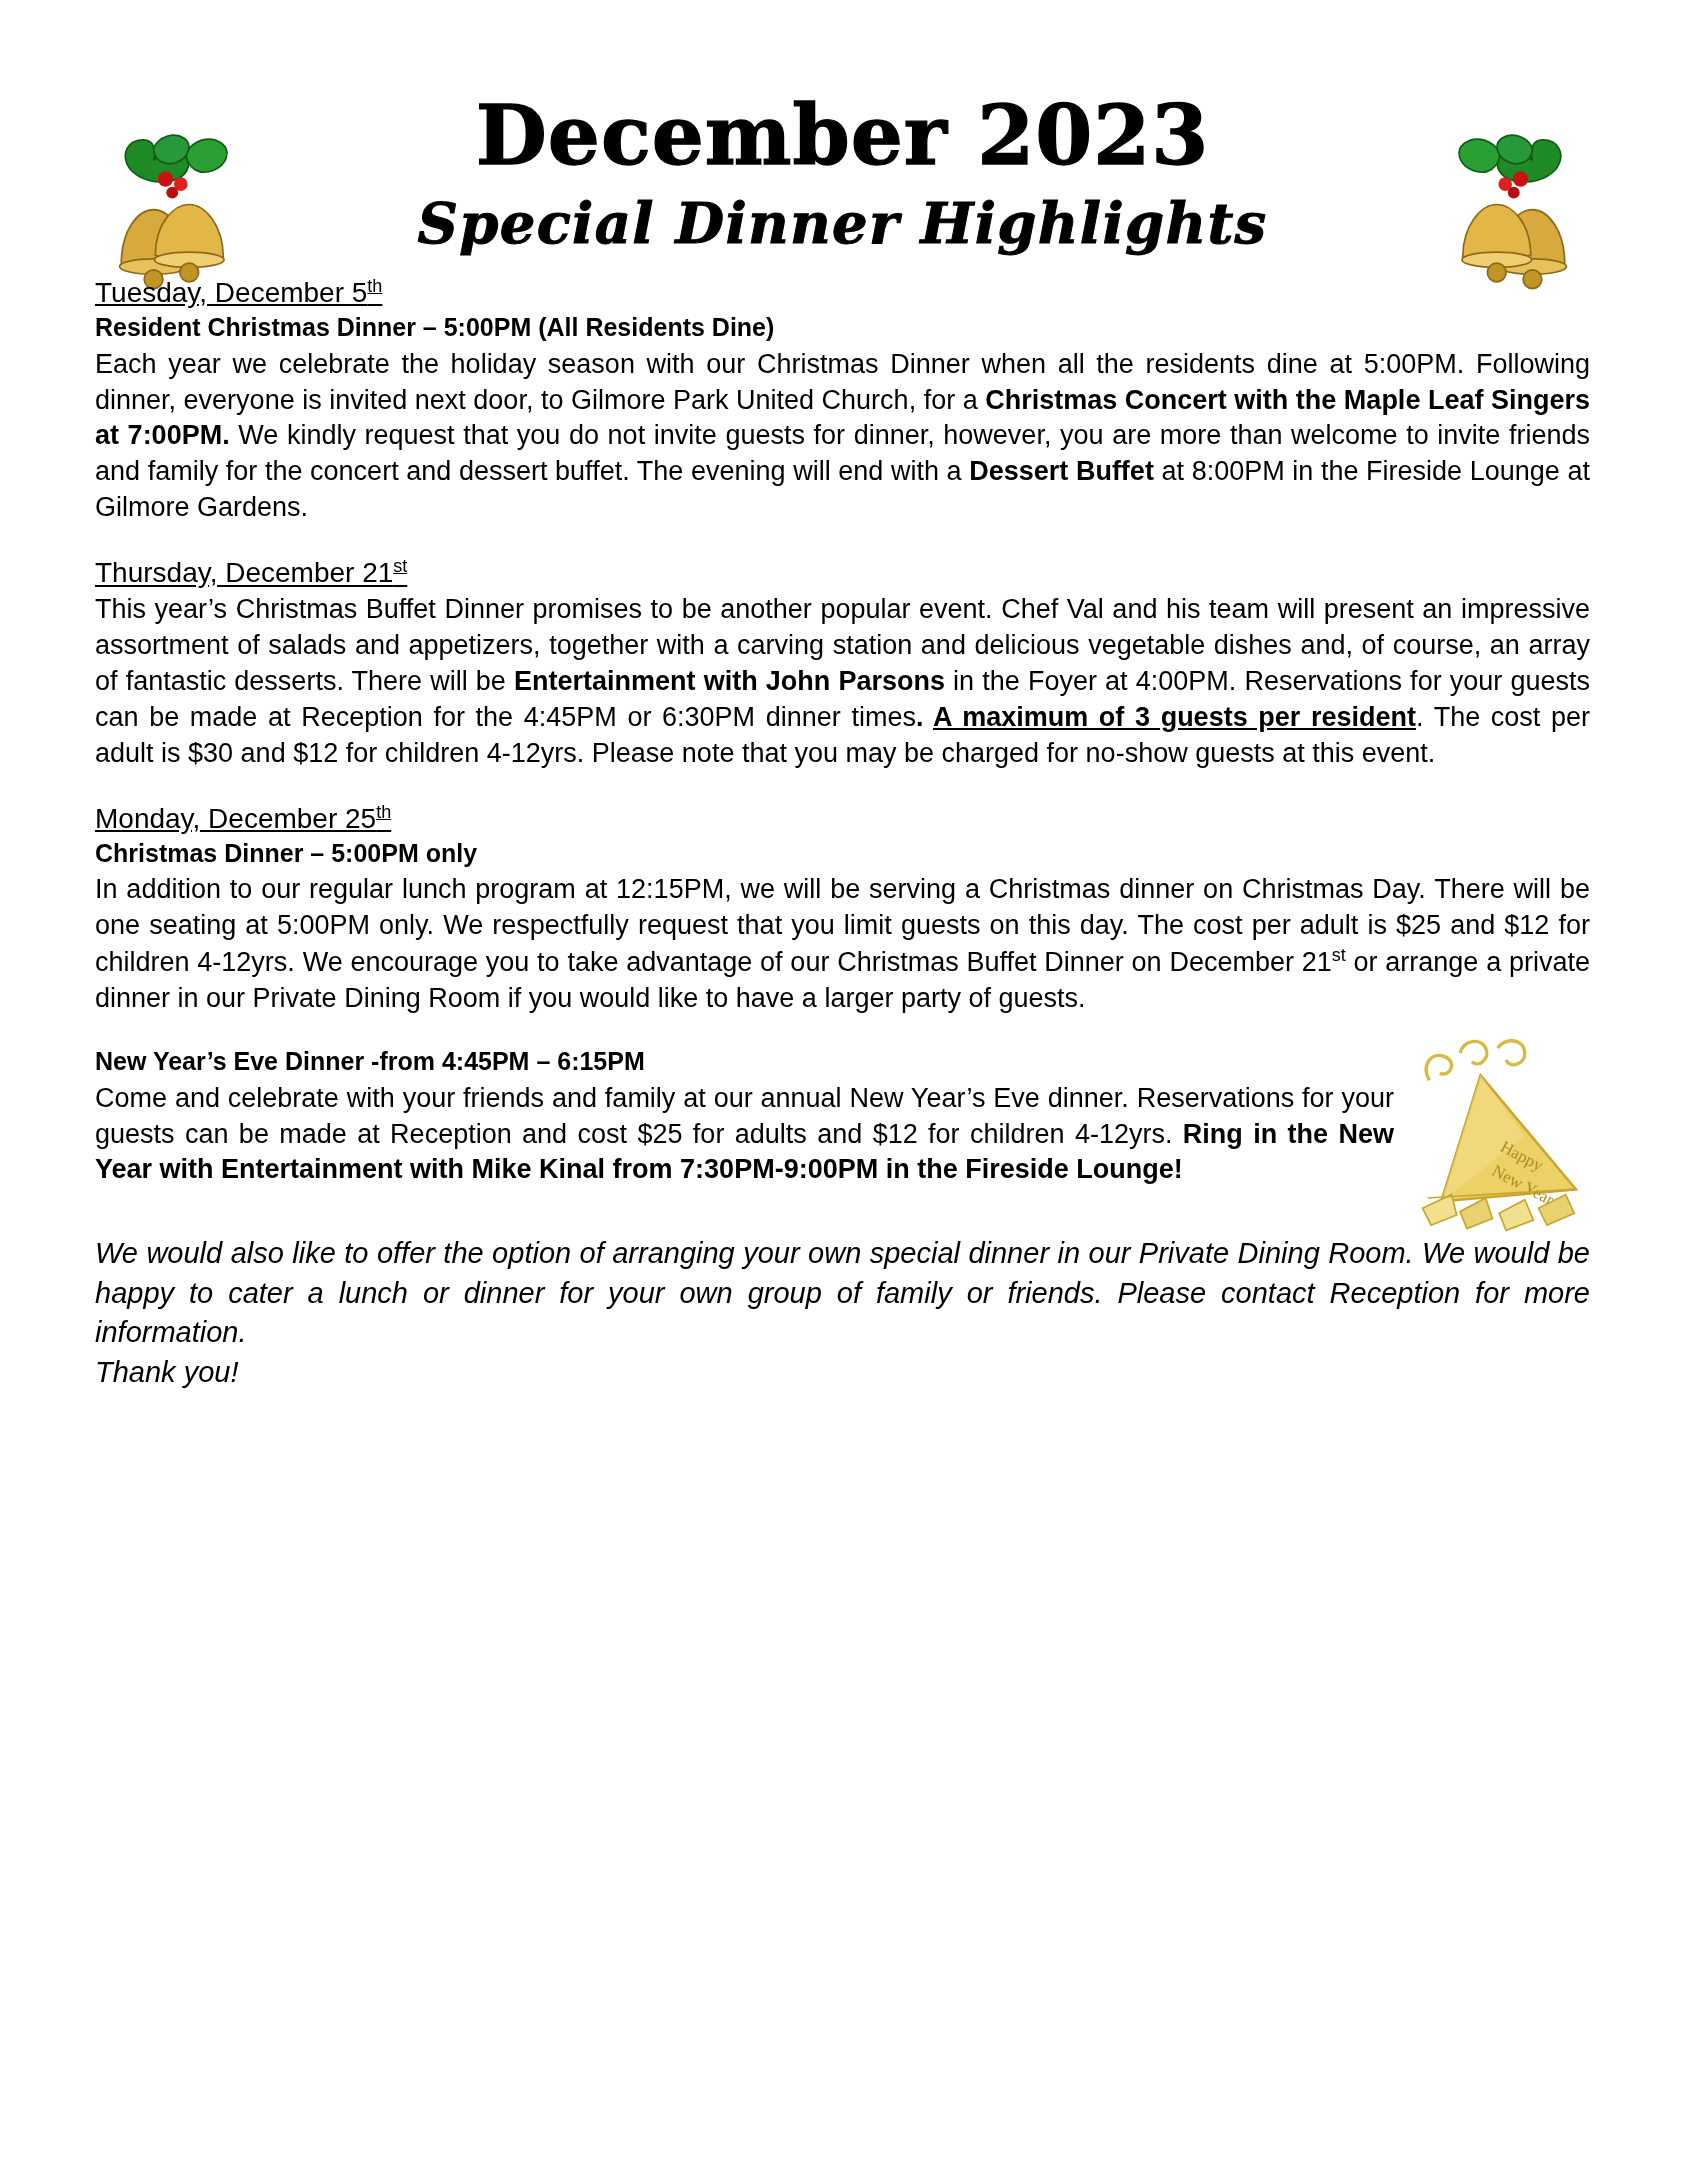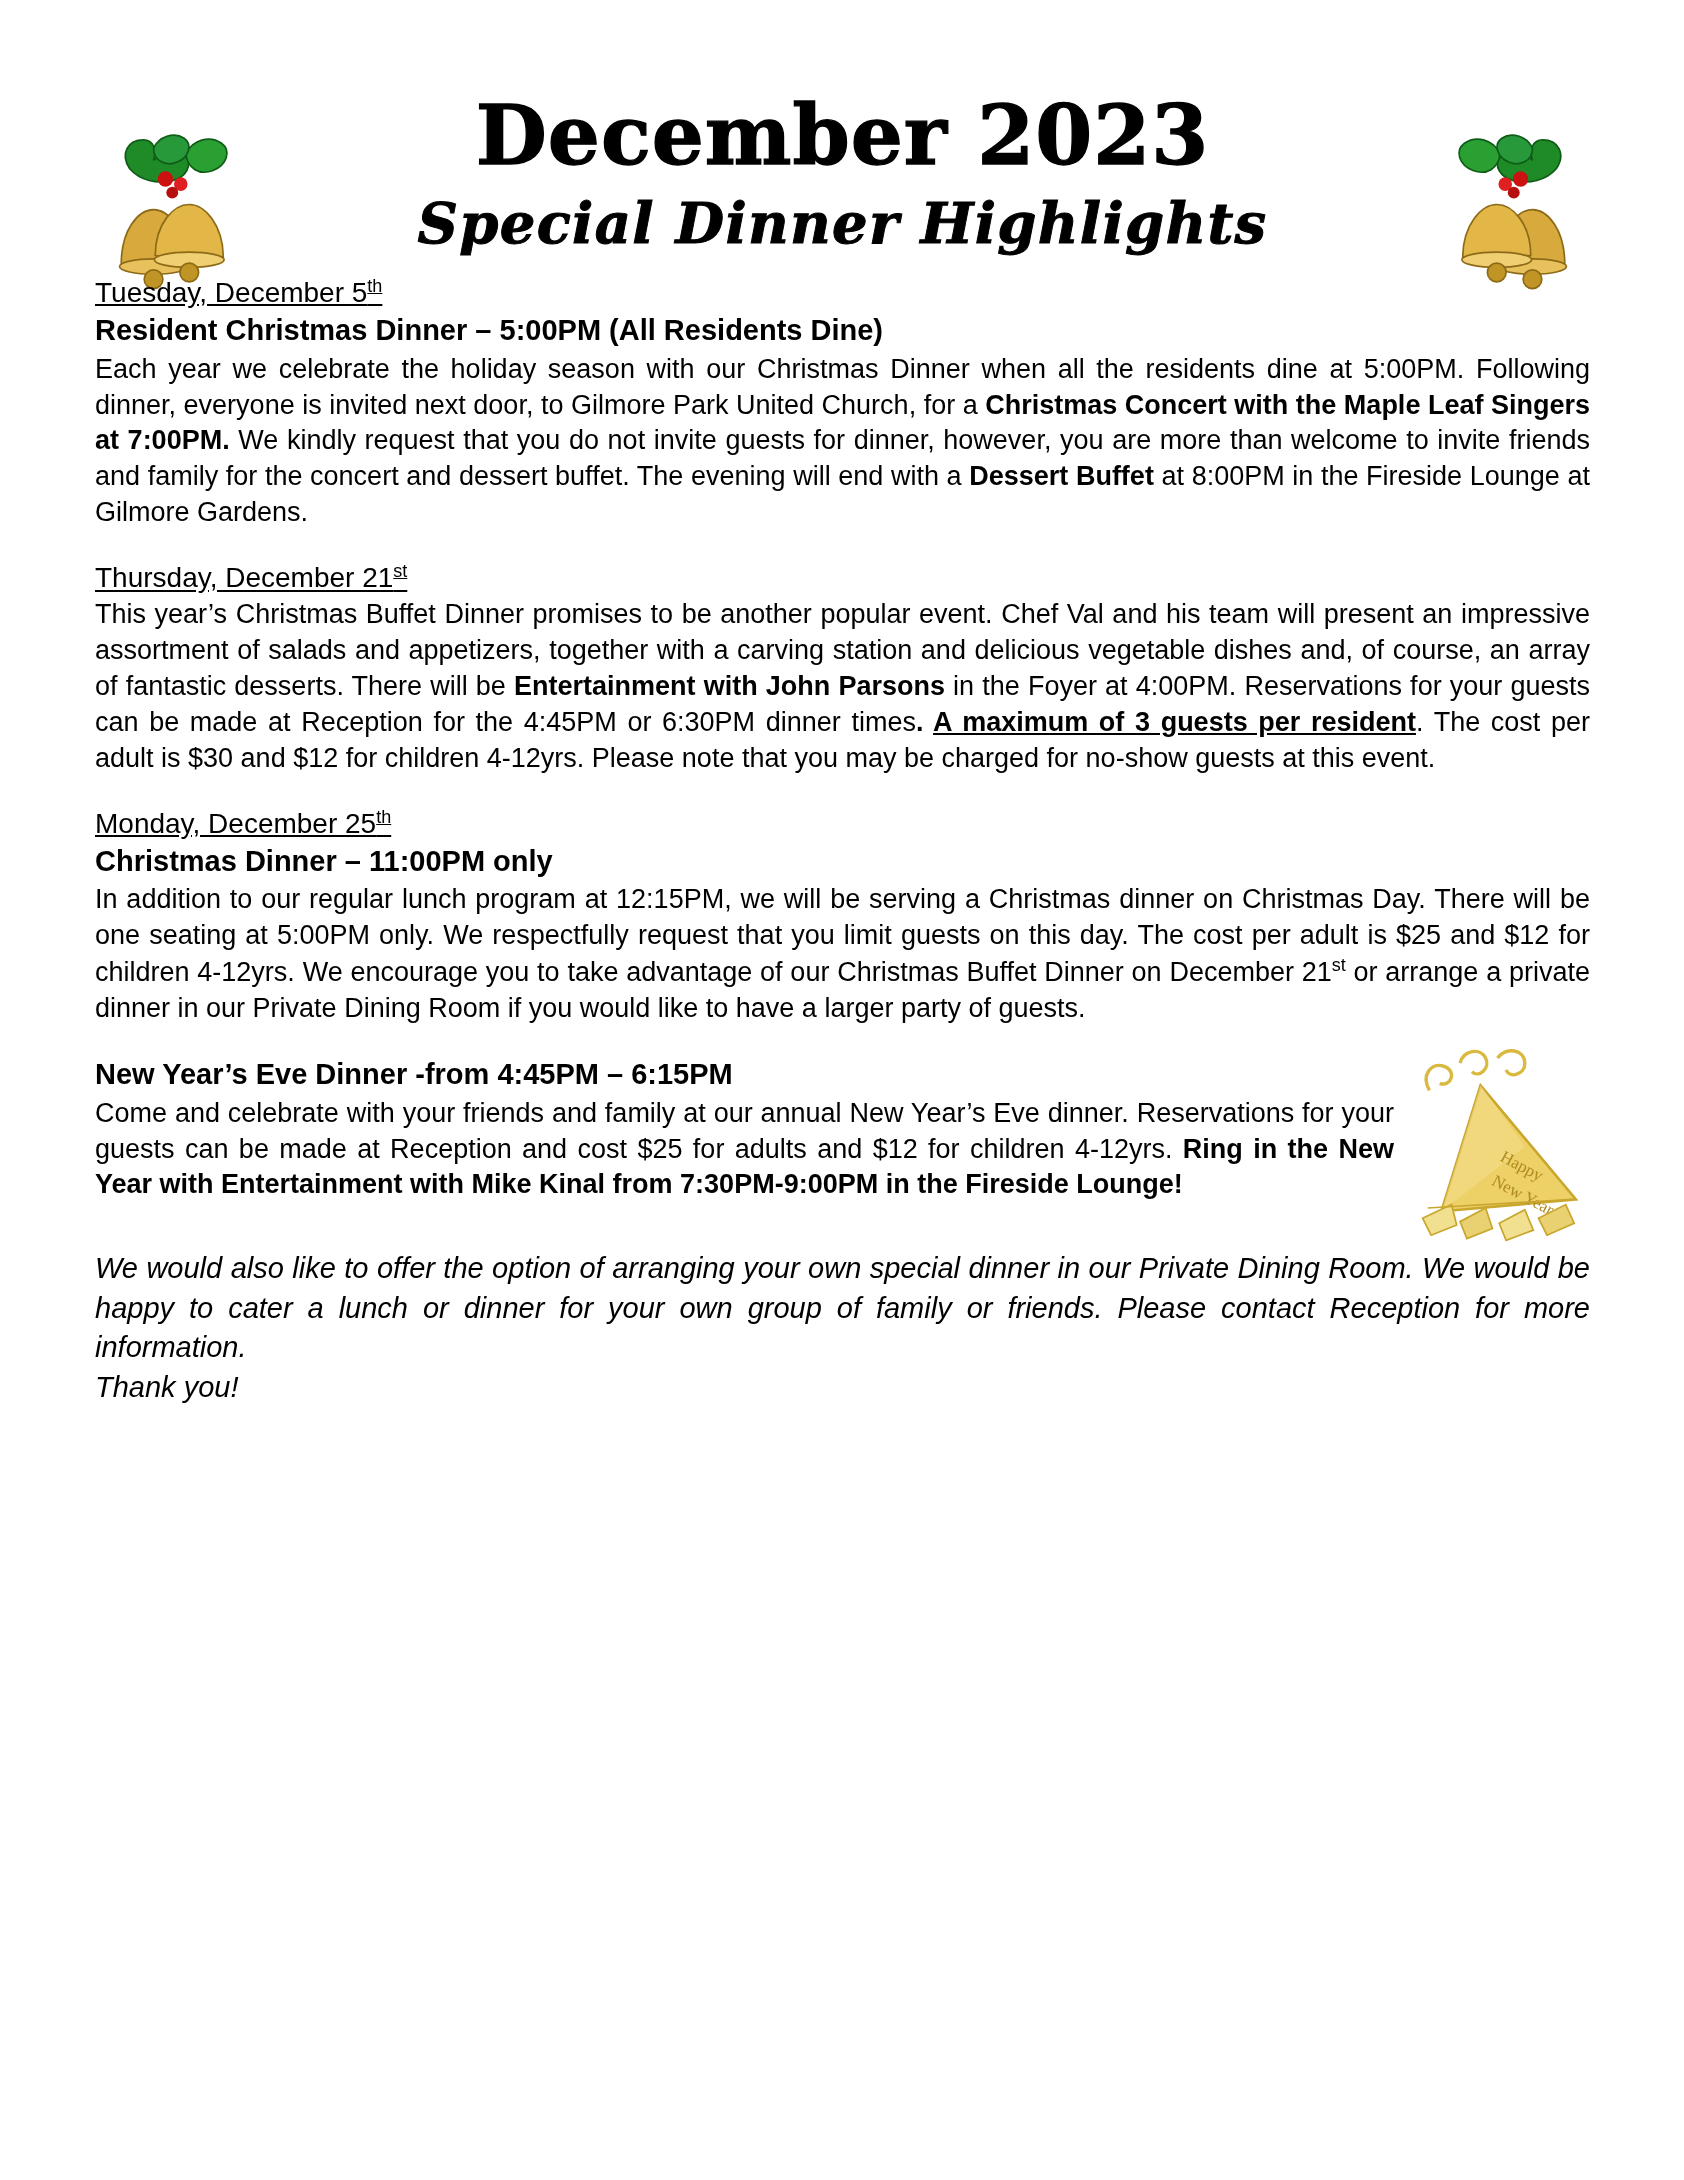--- a/index.html
+++ b/index.html
@@ -78,21 +78,21 @@
     text-decoration: underline;
     line-height: 1.25;
     margin: 0 0 1.7px 0;
   }
   .event-date .sup {
     font-size: 18px;
     vertical-align: super;
     text-decoration: underline;
   }
   .event-heading {
-    font-size: 29px;
+    font-size: 25px;
     font-weight: bold;
     line-height: 1.25;
     margin: 0 0 3.4px 0;
   }
   .event-body {
     font-size: 27px;
     line-height: 1.33;
     text-align: justify;
     margin: 0;
   }
@@ -190,21 +190,21 @@
       <div class="event-date">
         <span>Thursday, December 21</span><span class="sup">st</span>
       </div>
       <p class="event-body">This year’s Christmas Buffet Dinner promises to be another popular event. Chef Val and his team will present an impressive assortment of salads and appetizers, together with a carving station and delicious vegetable dishes and, of course, an array of fantastic desserts. There will be <b>Entertainment with John Parsons</b> in the Foyer at 4:00PM. Reservations for your guests can be made at Reception for the 4:45PM or 6:30PM dinner times<b>. <u>A maximum of 3 guests per resident</u></b>. The cost per adult is $30 and $12 for children 4-12yrs. Please note that you may be charged for no-show guests at this event.</p>
     </div>
 
     <div class="event">
       <div class="event-date">
         <span>Monday, December 25</span><span class="sup">th</span>
       </div>
-      <div class="event-heading">Christmas Dinner – 11:00PM only</div>
+      <div class="event-heading">Christmas Dinner – 5:00PM only</div>
       <p class="event-body">In addition to our regular lunch program at 12:15PM, we will be serving a Christmas dinner on Christmas Day. There will be one seating at 5:00PM only. We respectfully request that you limit guests on this day. The cost per adult is $25 and $12 for children 4-12yrs. We encourage you to take advantage of our Christmas Buffet Dinner on December 21<span class="sup">st</span> or arrange a private dinner in our Private Dining Room if you would like to have a larger party of guests.</p>
     </div>
 
     <div class="event">
 
       <svg class="party-hat" viewBox="0 0 230 250">
 
         <path d="M38 58 C28 40 40 24 56 30 C70 35 64 54 50 50" fill="none" stroke="#d9b93f" stroke-width="4"></path>
         <path d="M74 26 C78 10 98 8 104 20 C110 32 96 44 88 36" fill="none" stroke="#d9b93f" stroke-width="4"></path>
         <path d="M118 20 C128 6 150 10 150 26 C150 40 132 44 128 34" fill="none" stroke="#d9b93f" stroke-width="4"></path>

